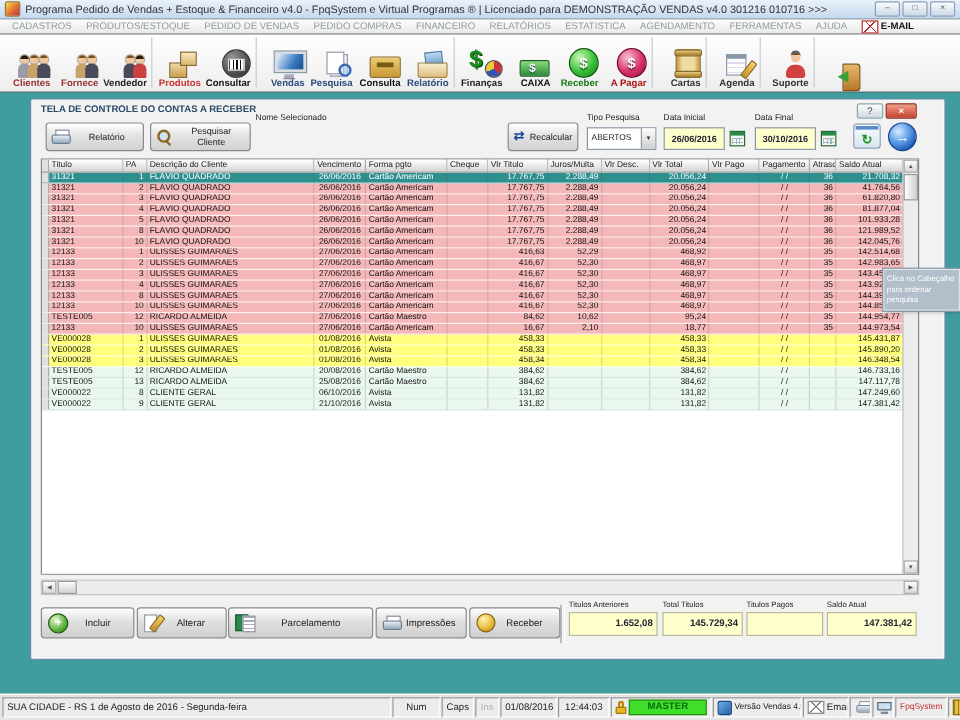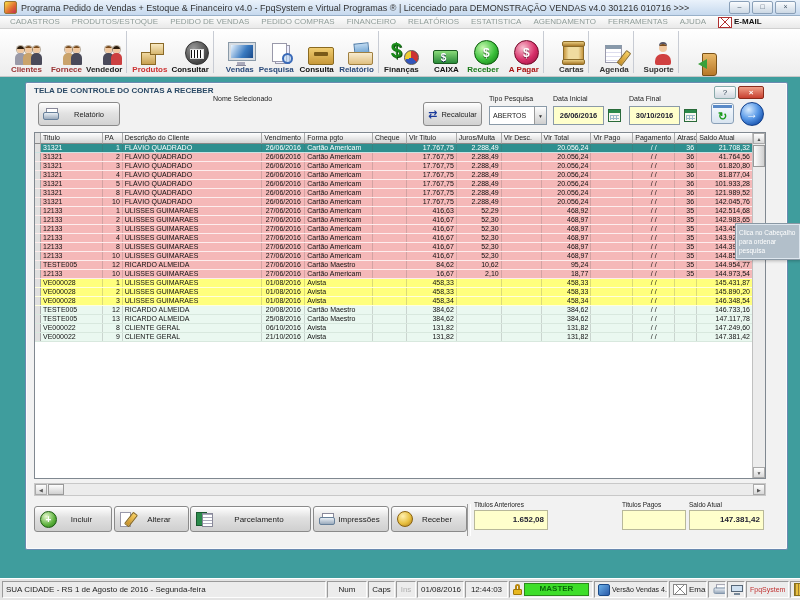--- a/index.html
+++ b/index.html
@@ -434,20 +434,24 @@
   <div class="desktop">
     <div class="panel">
       <div class="pnl-title">TELA DE CONTROLE DO CONTAS A RECEBER</div>
       <button class="pnl-help">?</button>
       <button class="pnl-close">×</button>
 
       <button class="btn relatorio">
         <span class="ic-printer"></span>
         <span class="b-lbl">Relatório</span>
       </button>
+      <button class="btn pesquisar">
+        <span class="ic-mag"></span>
+        <span class="b-lbl">Pesquisar Cliente</span>
+      </button>
 
       <div class="lbl nome-lbl">Nome Selecionado</div>
 
       <button class="btn recalc">
         <span class="ic-recalc">⇄</span>
         <span class="b-lbl">Recalcular</span>
       </button>
 
       <div class="lbl tipo-lbl">Tipo  Pesquisa</div>
       <div class="tipo-select">
@@ -901,20 +905,24 @@
             <span class="ic-coin-gold"></span>
             <span class="act-lbl">Receber</span>
           </button>
         </div>
       <div class="totals-sep"></div>
       <div class="totals">
           <div class="total" style="left: 448px; width: 74px;">
             <div class="total-lbl">Titulos Anteriores</div>
             <div class="total-field">1.652,08</div>
           </div>
+          <div class="total" style="left: 526px; width: 67px;">
+            <div class="total-lbl">Total Titulos</div>
+            <div class="total-field">145.729,34</div>
+          </div>
           <div class="total" style="left: 596px; width: 64px;">
             <div class="total-lbl">Titulos Pagos</div>
             <div class="total-field"></div>
           </div>
           <div class="total" style="left: 663px; width: 75px;">
             <div class="total-lbl">Saldo Atual</div>
             <div class="total-field">147.381,42</div>
           </div>
         </div>
     </div>

